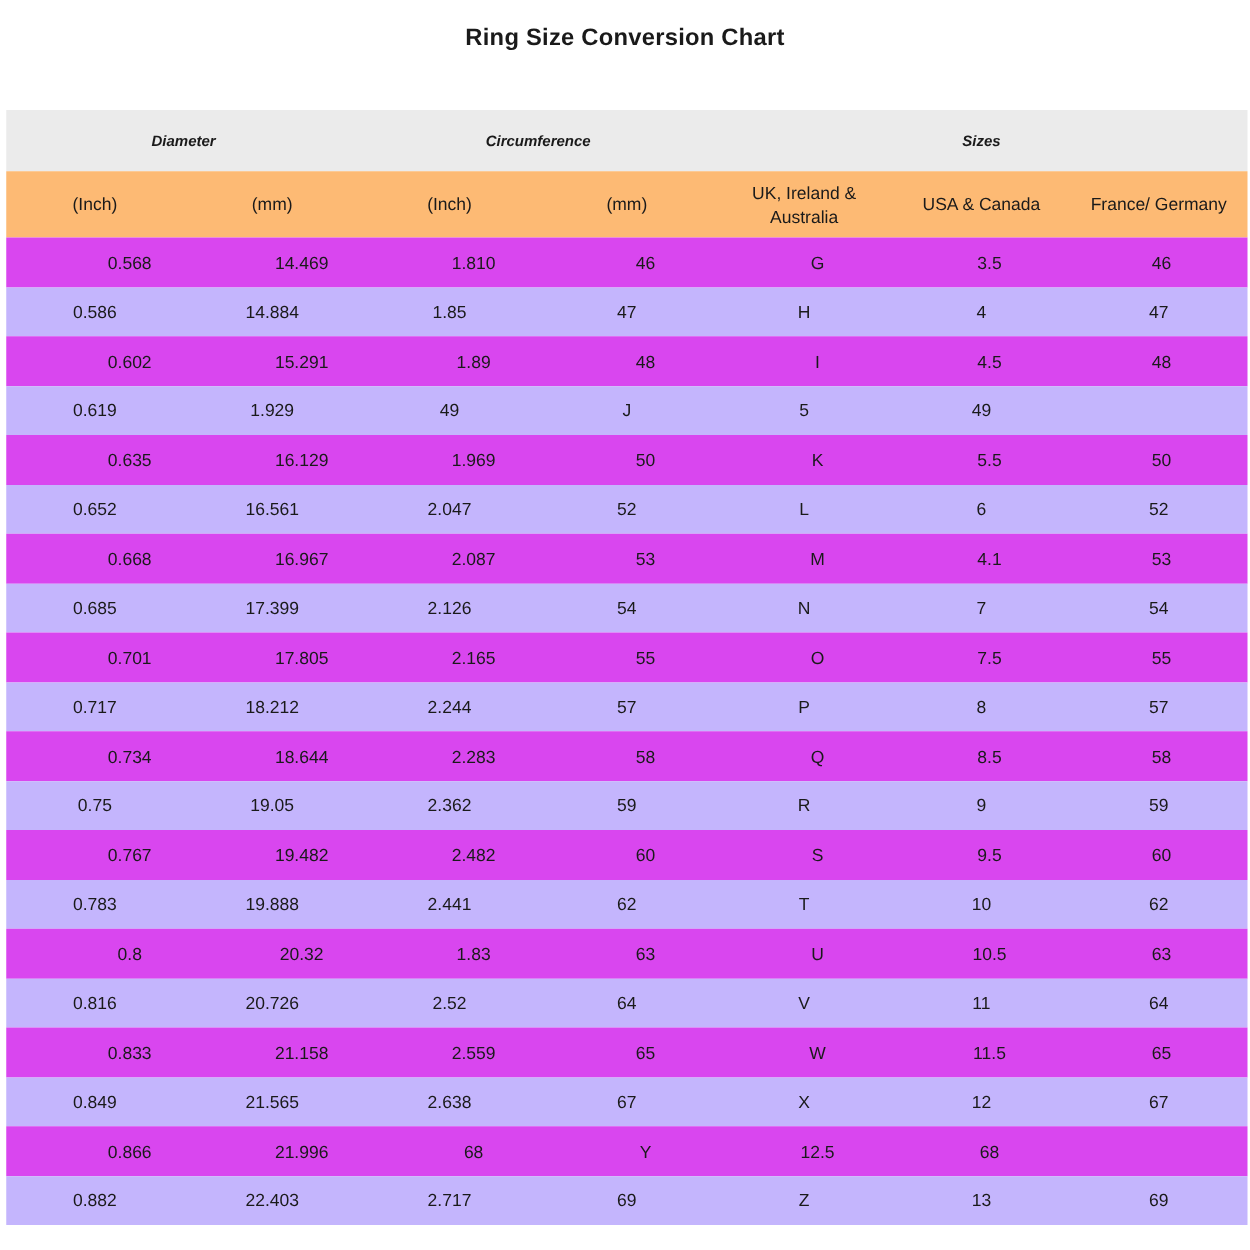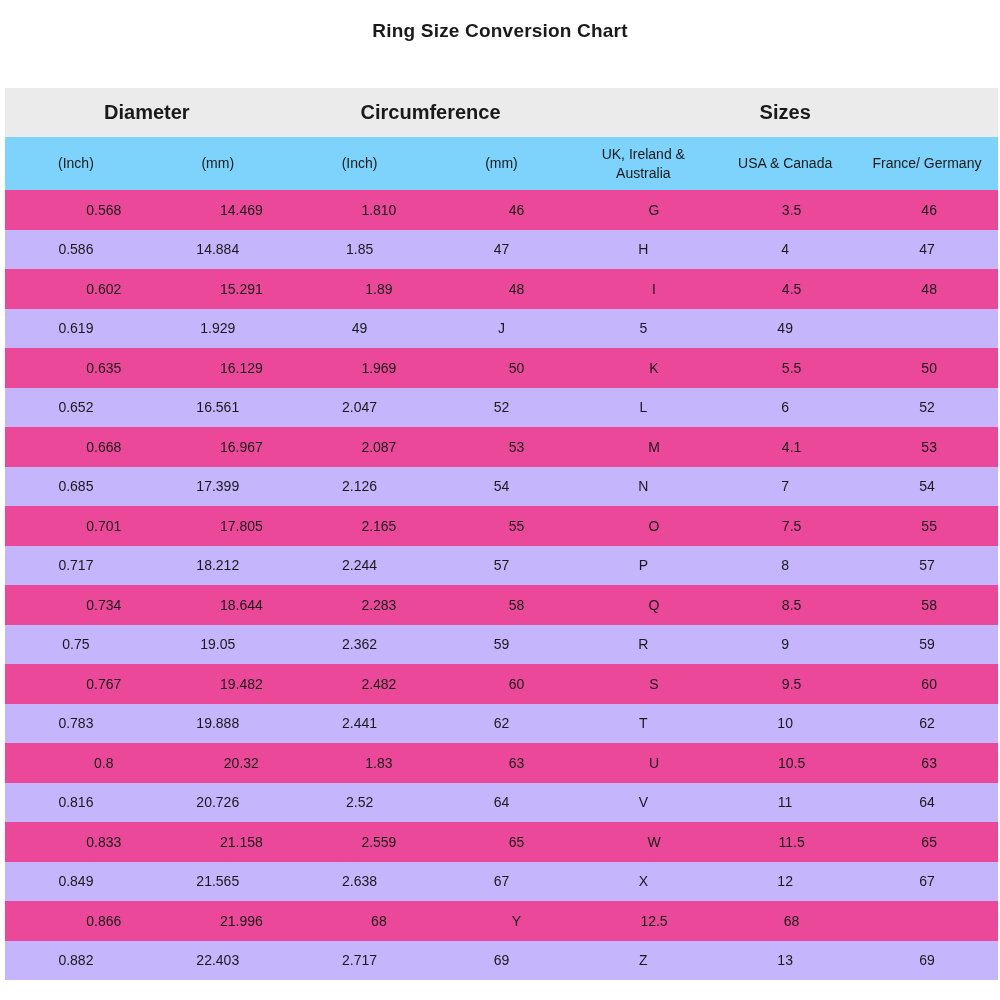--- a/index.html
+++ b/index.html
@@ -28,44 +28,45 @@
   .ghrow {
     display: flex;
     height: 49px;
     background: #ebebeb;
   }
   .gh-cell {
     display: flex;
     align-items: center;
     justify-content: center;
     font-weight: bold;
-    font-size: 20px;
+    font-size: 12px;
+    font-style: italic;
   }
   .span2 { width: 28.5714%; }
   .span3 { width: 42.8572%; }
   .shrow {
     display: flex;
     height: 53px;
-    background: #7dd3fc;
+    background: #fdba74;
   }
   .sh-cell, .cell {
     width: 14.2857%;
     display: flex;
     align-items: center;
     justify-content: center;
     text-align: center;
     font-size: 14px;
   }
   .sh-cell { line-height: 1.3; padding: 0 14px; }
   .drow {
     display: flex;
     height: 39.5px;
     background: #c4b5fd;
   }
-  .drow.stripe { background: #ec4899; padding-left: 30px; }
+  .drow.stripe { background: #d946ef; padding-left: 30px; }
 </style>
 </head>
 <body>
 
 <h1 class="title">Ring Size Conversion Chart</h1>
 
 <div class="conv-table">
 
   <div class="ghrow">
     <div class="gh-cell span2">Diameter</div>

